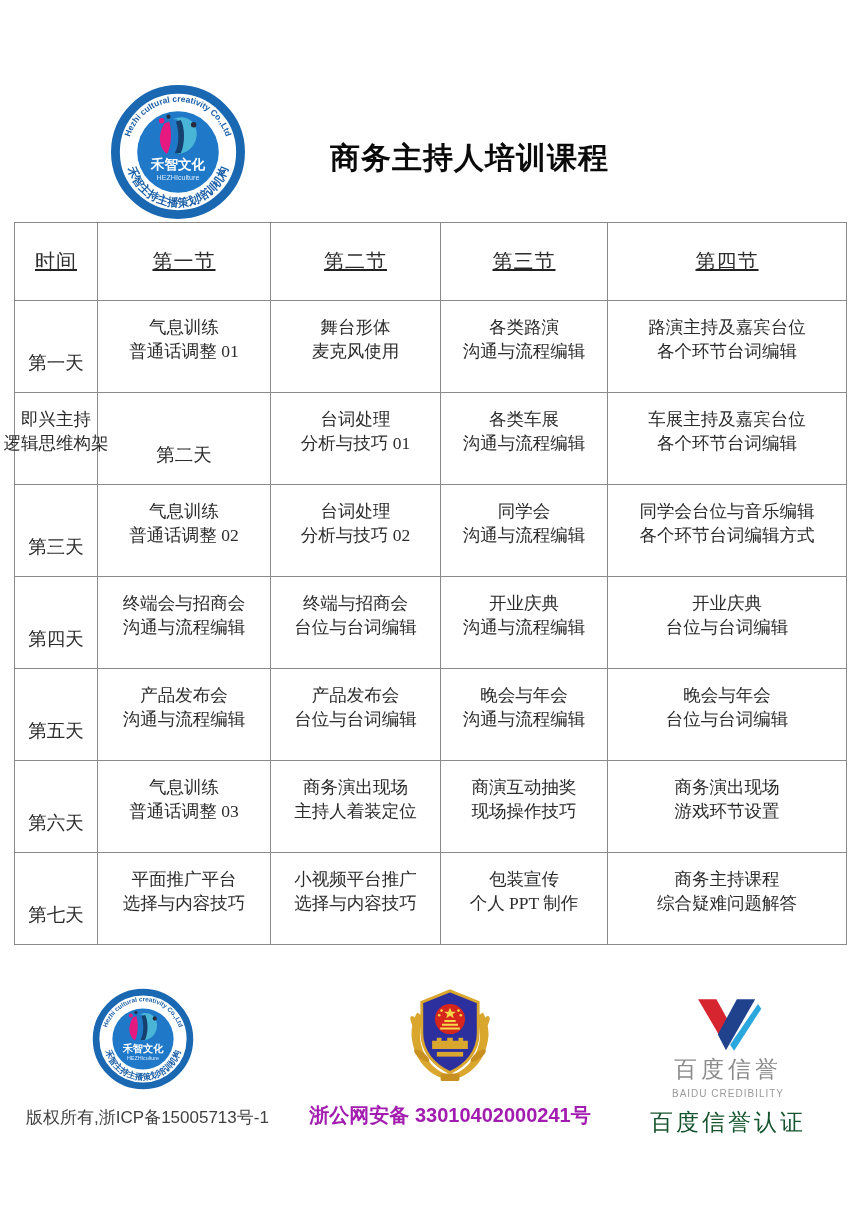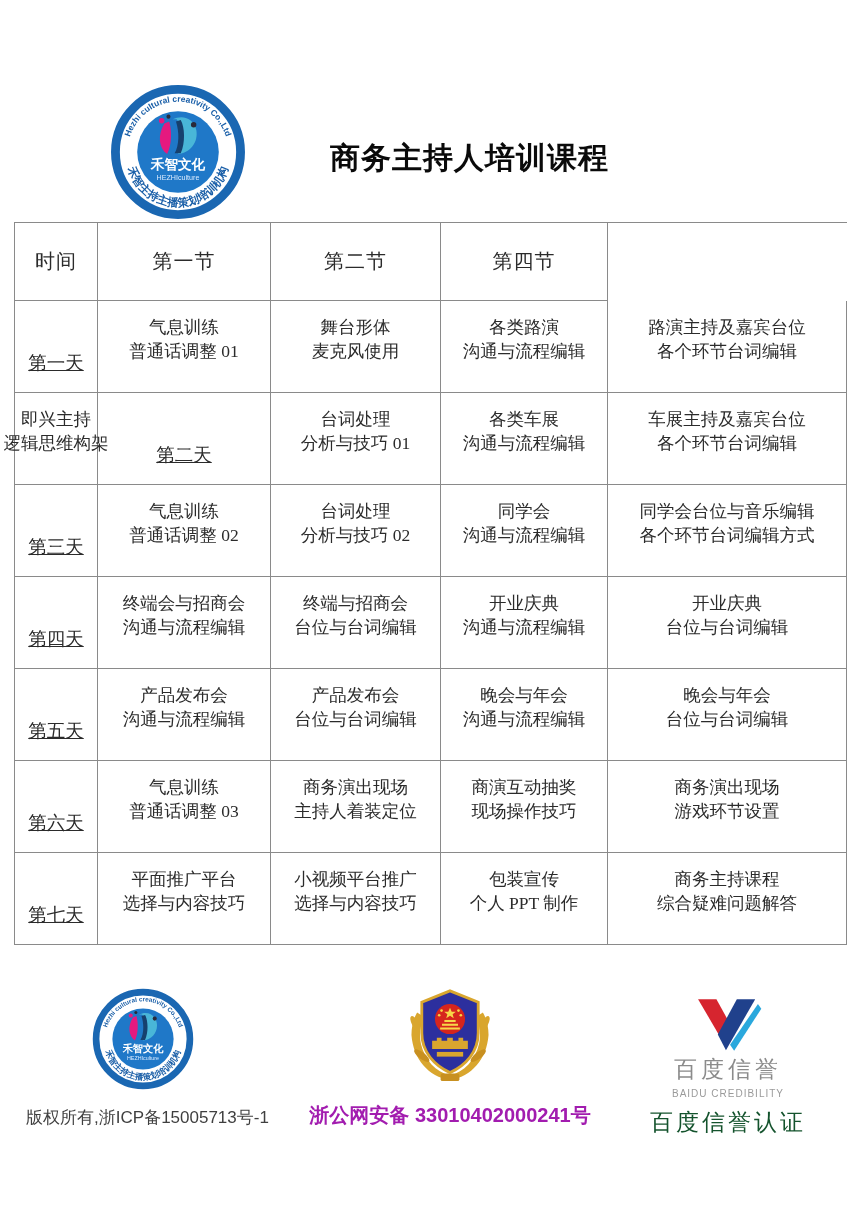--- a/index.html
+++ b/index.html
@@ -22,25 +22,25 @@
     position:absolute;left:14px;top:222px;width:832px;
     border-top:1px solid #8a8a8a;border-left:1px solid #8a8a8a;
     font-family:"Liberation Serif","DejaVu Serif",serif;
   }
   .srow{display:grid;grid-template-columns:83px 173px 170px 167px 239px;}
   .srow .cell{
     border-right:1px solid #8a8a8a;border-bottom:1px solid #8a8a8a;
     display:flex;flex-direction:column;align-items:center;
     box-sizing:border-box;color:#2b2b2b;
   }
-  .srow.header{height:78px;}
+  .srow.header{height:78px;text-decoration:underline;}
   .srow.header .cell{justify-content:center;font-size:20px;letter-spacing:1px;}
   .srow.body{height:92px;}
   .srow.body .cell.course{justify-content:flex-start;padding:14px 2px 15px 2px;font-size:17.5px;}
-  .srow.body .cell.day{justify-content:flex-end;padding-bottom:17px;font-size:18.5px;text-decoration:underline;}
+  .srow.body .cell.day{justify-content:flex-end;padding-bottom:17px;font-size:18.5px;}
   .line{white-space:nowrap;}
   
   .copyright{
     position:absolute;left:20px;top:1106px;width:255px;text-align:center;
     font-size:17px;color:#3f3f3f;
   }
   .police-badge{position:absolute;left:403px;top:983px;width:94px;height:104px;}
   .police-text{
     position:absolute;left:305px;top:1102px;width:290px;text-align:center;
     font-size:20px;font-weight:bold;color:#a21caf;
@@ -87,20 +87,21 @@
   <use href="#seal"></use>
 </svg>
 
 <div class="page-title">商务主持人培训课程</div>
 
 <div class="schedule" id="schedule-table">
     <div class="srow header">
       <div class="cell">时间</div>
       <div class="cell">第一节</div>
       <div class="cell">第二节</div>
+      <div class="cell">第三节</div>
       <div class="cell">第四节</div>
     </div>
     <div class="srow body">
       <div class="cell day">第一天</div>
       <div class="cell course">
         <div class="line">气息训练</div>
         <div class="line">普通话调整 01</div>
       </div>
       <div class="cell course">
         <div class="line">舞台形体</div>

